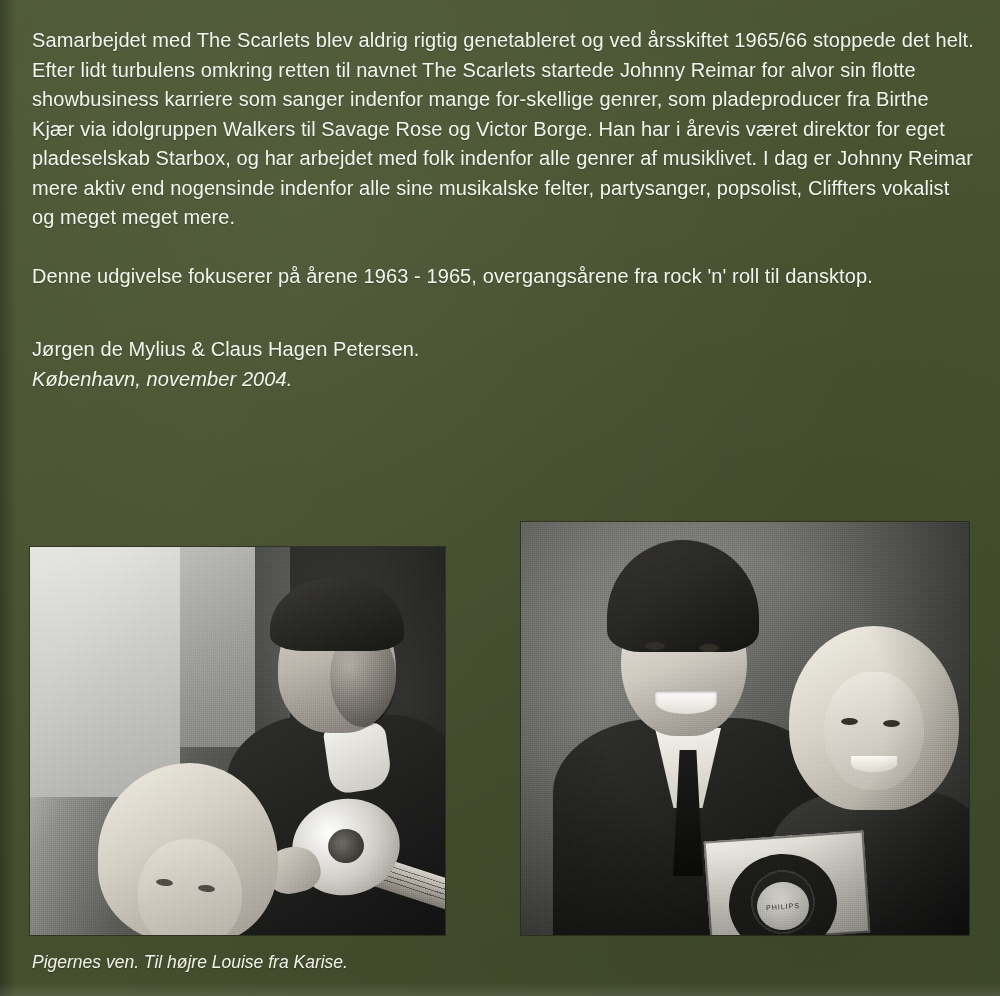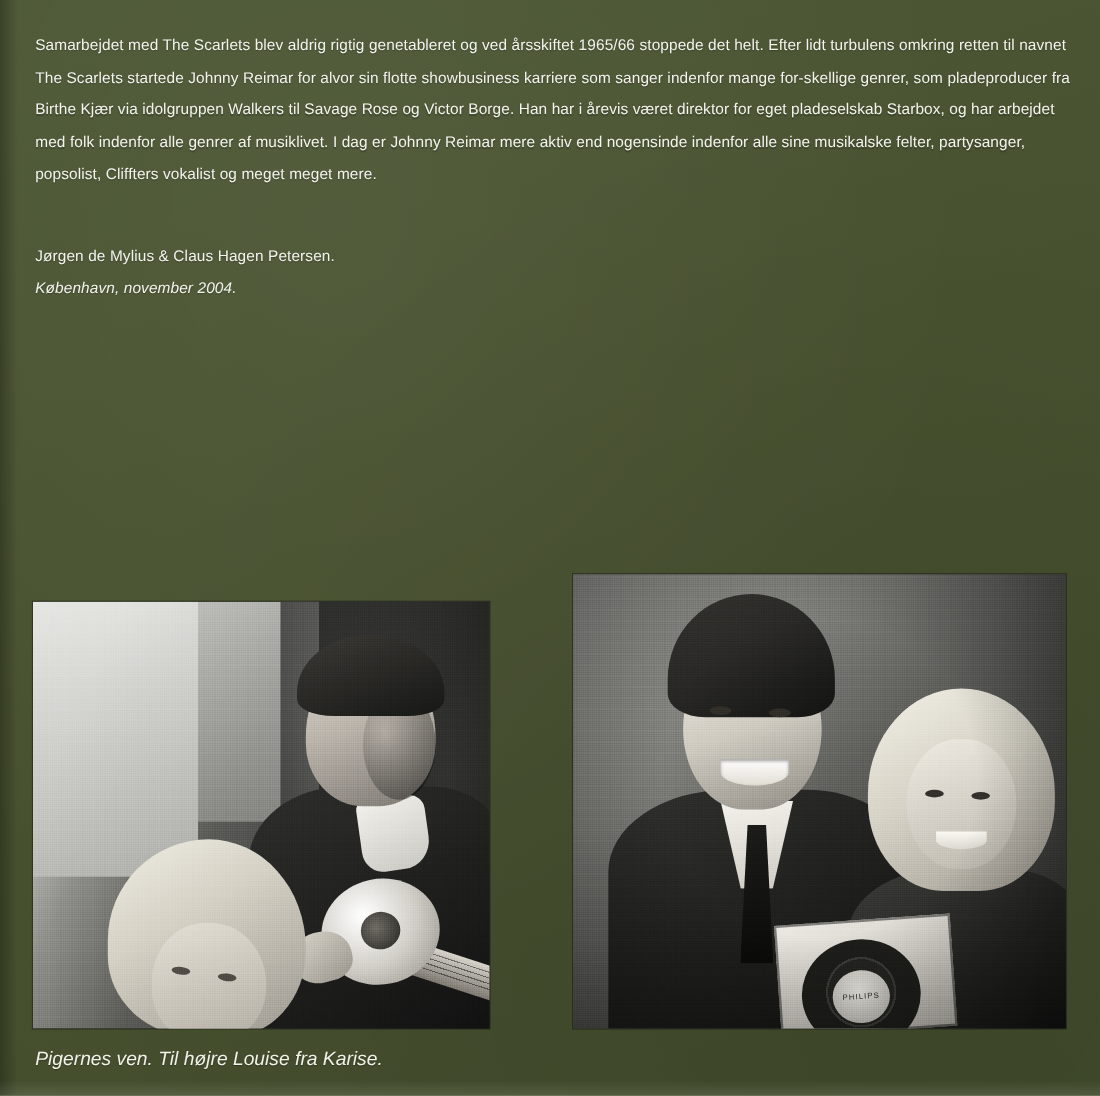--- a/index.html
+++ b/index.html
@@ -39,21 +39,21 @@
     pointer-events: none;
   }
   .content {
     position: absolute;
     left: 32px;
     top: 26px;
     right: 26px;
   }
   p.body-text {
     margin: 0 0 0 0;
-    font-size: 14px;
+    font-size: 20px;
     line-height: 29.5px;
     letter-spacing: 0.1px;
     color: #f3f4ee;
     text-shadow: 0 1px 1px rgba(0,0,0,0.25);
   }
   p.para-2 { margin-top: 29px; }
   p.para-3 { margin-top: 29px; }
   p.signature { margin-top: 44px; }
   p.signature .line2 {
     font-style: italic;
@@ -306,20 +306,21 @@
   }
 </style>
 </head>
 <body>
 
 <div class="page">
   <div class="edge-left"></div>
 
   <div class="content">
     <p class="body-text para-1">Samarbejdet med The Scarlets blev aldrig rigtig genetableret og ved årsskiftet 1965/66 stoppede det helt. Efter lidt turbulens omkring retten til navnet The Scarlets startede Johnny Reimar for alvor sin flotte showbusiness karriere som sanger indenfor mange for-skellige genrer, som pladeproducer fra Birthe Kjær via idolgruppen Walkers til Savage Rose og Victor Borge. Han har i årevis været direktor for eget pladeselskab Starbox, og har arbejdet med folk indenfor alle genrer af musiklivet. I dag er Johnny Reimar mere aktiv end nogensinde indenfor alle sine musikalske felter, partysanger, popsolist, Cliffters vokalist og meget meget mere.</p>
+    <p class="body-text para-2">Denne udgivelse fokuserer på årene 1963 - 1965, overgangsårene fra rock 'n' roll til dansktop.</p>
     <p class="body-text signature">
       <span>Jørgen de Mylius &amp; Claus Hagen Petersen.</span>
       <span class="line2">København, november 2004.</span>
     </p>
   </div>
 
   <div class="photos">
 
     <div class="photo" id="photo-left">
       <div class="pl-bg"></div>

